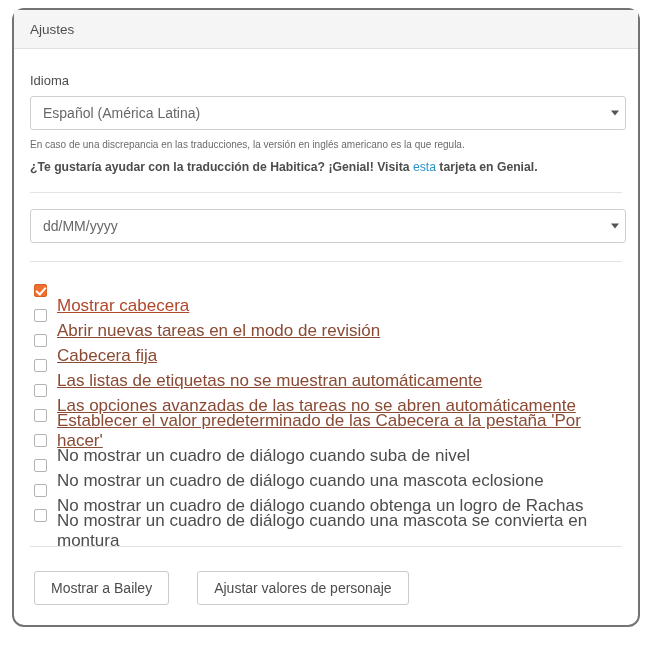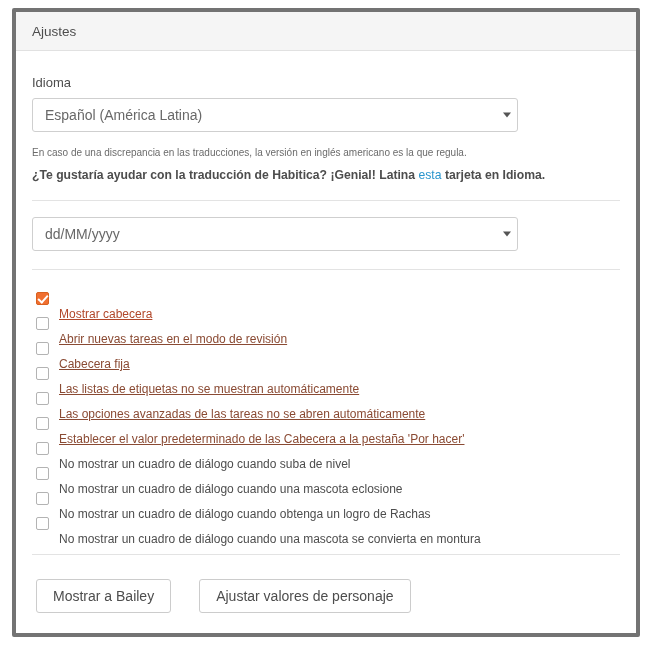--- a/index.html
+++ b/index.html
@@ -14,22 +14,22 @@
     position: relative;
     background: #ffffff;
     overflow: hidden;
   }
   .panel {
     position: absolute;
     left: 12px;
     top: 8px;
     width: 628px;
     background: #ffffff;
-    border: 4px solid #737373;
-    border-radius: 2px;
+    border: 2px solid #737373;
+    border-radius: 12px;
     box-sizing: border-box;
   }
   .panel-header {
     height: 39px;
     background: #f5f5f5;
     border-bottom: 1px solid #e1e1e1;
     display: flex;
     align-items: center;
     padding: 0 16px;
     box-sizing: border-box;
@@ -41,23 +41,23 @@
   .panel-body {
     padding: 18px 16px 0 16px;
   }
   .field-label {
     font-size: 13px;
     color: #4d4d4d;
     margin: 6px 0 8px 0;
   }
   .select-wrap {
     position: relative;
-    width: 486px;
+    width: 596px;
     height: 34px;
-    margin-bottom: 15px;
+    margin-bottom: 9px;
   }
   select.styled {
     -webkit-appearance: none;
     -moz-appearance: none;
     appearance: none;
     width: 100%;
     height: 34px;
     padding: 0 24px 0 12px;
     font-size: 14px;
     color: #686868;
@@ -130,21 +130,21 @@
     position: absolute;
     left: 3px;
     top: 0px;
     width: 4px;
     height: 8px;
     border: solid #ffffff;
     border-width: 0 2px 2px 0;
     transform: rotate(42deg);
   }
   .check-label {
-    font-size: 12px;
+    font-size: 17px;
     color: #4d4d4d;
     margin-top: 31px;
   }
   .check-label.linked {
     color: #8a4a33;
     text-decoration: underline;
   }
   .check-label.linked-strong {
     color: #b1472a;
     text-decoration: underline;
@@ -183,21 +183,21 @@
 
       <div class="select-wrap">
         <select class="styled">
           <option>Español (América Latina)</option>
         </select>
         <span class="select-arrow"></span>
       </div>
 
       <div class="help-text">En caso de una discrepancia en las traducciones, la versión en inglés americano es la que regula.</div>
 
-      <div class="promo-text"><span>¿Te gustaría ayudar con la traducción de Habitica? ¡Genial! Latina </span><a href="#">esta</a><span> tarjeta en Idioma.</span></div>
+      <div class="promo-text"><span>¿Te gustaría ayudar con la traducción de Habitica? ¡Genial! Visita </span><a href="#">esta</a><span> tarjeta en Genial.</span></div>
 
       <hr class="divider">
 
 
       <div class="select-wrap">
         <select class="styled">
           <option>dd/MM/yyyy</option>
         </select>
         <span class="select-arrow"></span>
       </div>

